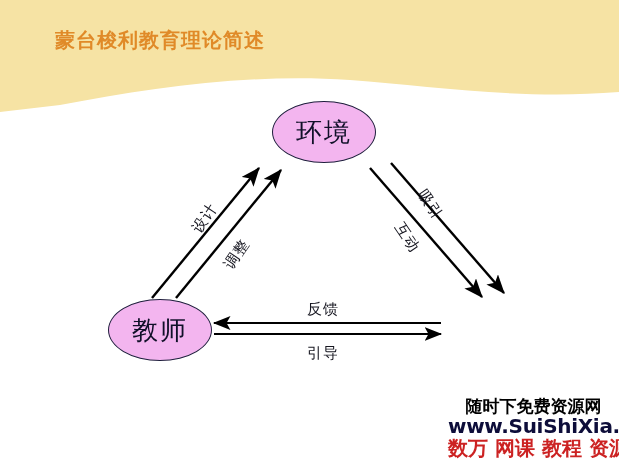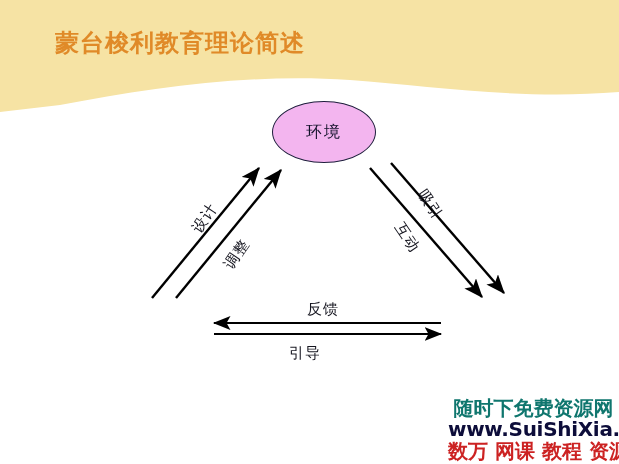--- a/index.html
+++ b/index.html
@@ -24,21 +24,21 @@
     top: 0;
     width: 619px;
     height: 120px;
     overflow: hidden;
   }
   #banner svg { display: block; }
   #slide-title {
     position: absolute;
     left: 55px;
     top: 27px;
-    font-size: 24px;
+    font-size: 20px;
     font-weight: bold;
     letter-spacing: 1px;
     color: #e08a28;
     white-space: nowrap;
     font-family: "DejaVu Sans", "Liberation Sans", sans-serif;
   }
   
   #diagram {
     position: absolute;
     left: 0;
@@ -48,21 +48,21 @@
   }
   .node {
     position: absolute;
     display: flex;
     align-items: center;
     justify-content: center;
     border-radius: 50%;
     background: #f3b5ef;
     border: 1.6px solid #1f1f3d;
     color: #101028;
-    font-size: 16px;
+    font-size: 26px;
     font-weight: 500;
     letter-spacing: 2px;
     box-sizing: border-box;
   }
   #node-env   { left: 272px; top: 101px; width: 104px; height: 62px; }
   #node-teacher { left: 108px; top: 299px; width: 104px; height: 62px; }
   #node-child { left: 443px; top: 299px; width: 104px; height: 62px; }
 
   .edge-label {
     position: absolute;
@@ -73,35 +73,35 @@
     font-family: "DejaVu Sans", "Liberation Sans", sans-serif;
   }
   .rot-left  { transform: rotate(-56deg); transform-origin: center center; }
   .rot-right { transform: rotate(56deg);  transform-origin: center center; }
 
   #label-design  { left: 186px; top: 203px; width: 46px; }
   #label-adjust  { left: 218px; top: 239px; width: 46px; }
   #label-attract { left: 411px; top: 201px; width: 46px; }
   #label-interact{ left: 388px; top: 234px; width: 46px; }
   #label-feedback{ left: 289px; top: 300px; width: 50px; text-align: right; }
-  #label-guide   { left: 289px; top: 344px; width: 50px; text-align: left; }
+  #label-guide   { left: 289px; top: 344px; width: 50px; text-align: right; }
 
   
   #watermark {
     position: absolute;
     left: 448px;
     top: 398px;
     width: 171px;
     text-align: center;
     line-height: 1.0;
   }
   #wm-line1 {
-    font-size: 20px;
+    font-size: 17px;
     font-weight: bold;
-    color: #0f766e;
+    color: #000000;
     letter-spacing: 0px;
     white-space: nowrap;
   }
   #wm-line2 {
     font-size: 20px;
     font-weight: bold;
     color: #0d0d3a;
     letter-spacing: -0.3px;
     white-space: nowrap;
     margin-top: 1px;
@@ -149,20 +149,23 @@
     </g>
 
     <g>
       <line x1="214" y1="334" x2="441" y2="334" stroke="#000000" stroke-width="2.2" marker-end="url(#ah)"></line>
     </g>
   </svg>
 
   <div class="node" id="node-env">
     <span>环境</span>
   </div>
+  <div class="node" id="node-teacher">
+    <span>教师</span>
+  </div>
 
   <div class="edge-label rot-left" id="label-design">设计</div>
   <div class="edge-label rot-left" id="label-adjust">调整</div>
   <div class="edge-label rot-right" id="label-attract">吸引</div>
   <div class="edge-label rot-right" id="label-interact">互动</div>
   <div class="edge-label" id="label-feedback">反馈</div>
   <div class="edge-label" id="label-guide">引导</div>
 
   <div id="watermark">
     <div id="wm-line1">随时下免费资源网</div>

